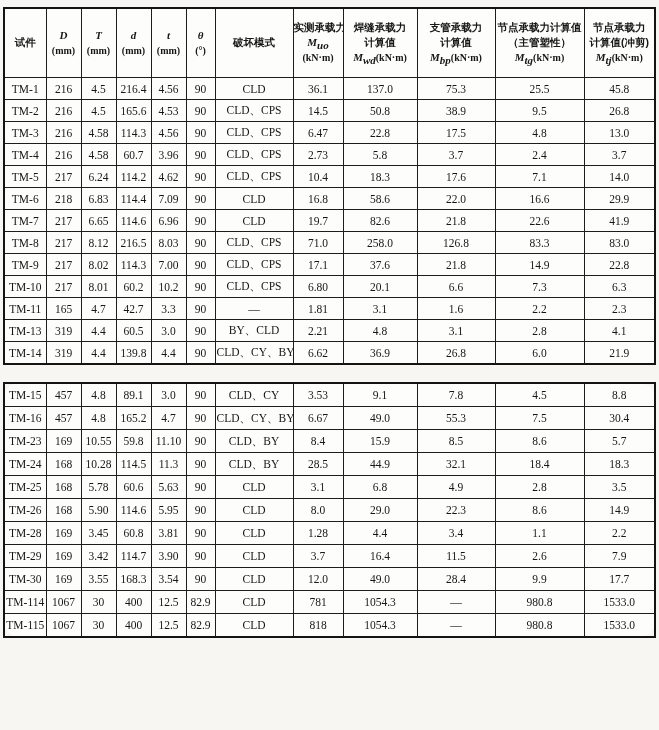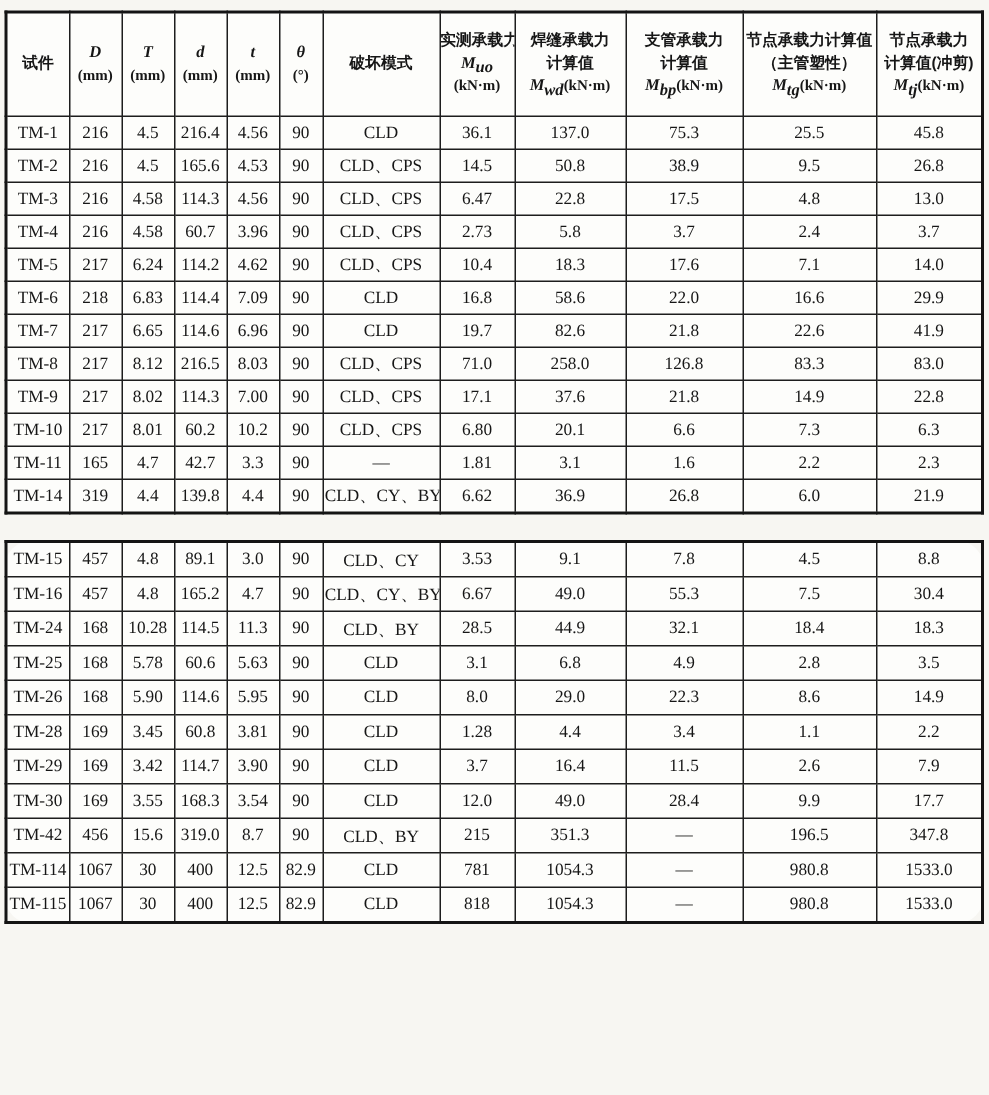--- a/index.html
+++ b/index.html
@@ -280,20 +280,34 @@
           <td>3.3</td>
           <td>90</td>
           <td>—</td>
           <td>1.81</td>
           <td>3.1</td>
           <td>1.6</td>
           <td>2.2</td>
           <td>2.3</td>
         </tr>
         <tr>
+          <td>TM-13</td>
+          <td>319</td>
+          <td>4.4</td>
+          <td>60.5</td>
+          <td>3.0</td>
+          <td>90</td>
+          <td>BY、CLD</td>
+          <td>2.21</td>
+          <td>4.8</td>
+          <td>3.1</td>
+          <td>2.8</td>
+          <td>4.1</td>
+        </tr>
+        <tr>
           <td>TM-14</td>
           <td>319</td>
           <td>4.4</td>
           <td>139.8</td>
           <td>4.4</td>
           <td>90</td>
           <td>CLD、CY、BY</td>
           <td>6.62</td>
           <td>36.9</td>
           <td>26.8</td>
@@ -341,20 +355,34 @@
           <td>4.7</td>
           <td>90</td>
           <td>CLD、CY、BY</td>
           <td>6.67</td>
           <td>49.0</td>
           <td>55.3</td>
           <td>7.5</td>
           <td>30.4</td>
         </tr>
         <tr>
+          <td>TM-23</td>
+          <td>169</td>
+          <td>10.55</td>
+          <td>59.8</td>
+          <td>11.10</td>
+          <td>90</td>
+          <td>CLD、BY</td>
+          <td>8.4</td>
+          <td>15.9</td>
+          <td>8.5</td>
+          <td>8.6</td>
+          <td>5.7</td>
+        </tr>
+        <tr>
           <td>TM-24</td>
           <td>168</td>
           <td>10.28</td>
           <td>114.5</td>
           <td>11.3</td>
           <td>90</td>
           <td>CLD、BY</td>
           <td>28.5</td>
           <td>44.9</td>
           <td>32.1</td>
@@ -425,34 +453,20 @@
           <td>3.54</td>
           <td>90</td>
           <td>CLD</td>
           <td>12.0</td>
           <td>49.0</td>
           <td>28.4</td>
           <td>9.9</td>
           <td>17.7</td>
         </tr>
         <tr>
-          <td>TM-42</td>
-          <td>456</td>
-          <td>15.6</td>
-          <td>319.0</td>
-          <td>8.7</td>
-          <td>90</td>
-          <td>CLD、BY</td>
-          <td>215</td>
-          <td>351.3</td>
-          <td>—</td>
-          <td>196.5</td>
-          <td>347.8</td>
-        </tr>
-        <tr>
           <td>TM-114</td>
           <td>1067</td>
           <td>30</td>
           <td>400</td>
           <td>12.5</td>
           <td>82.9</td>
           <td>CLD</td>
           <td>781</td>
           <td>1054.3</td>
           <td>—</td>

